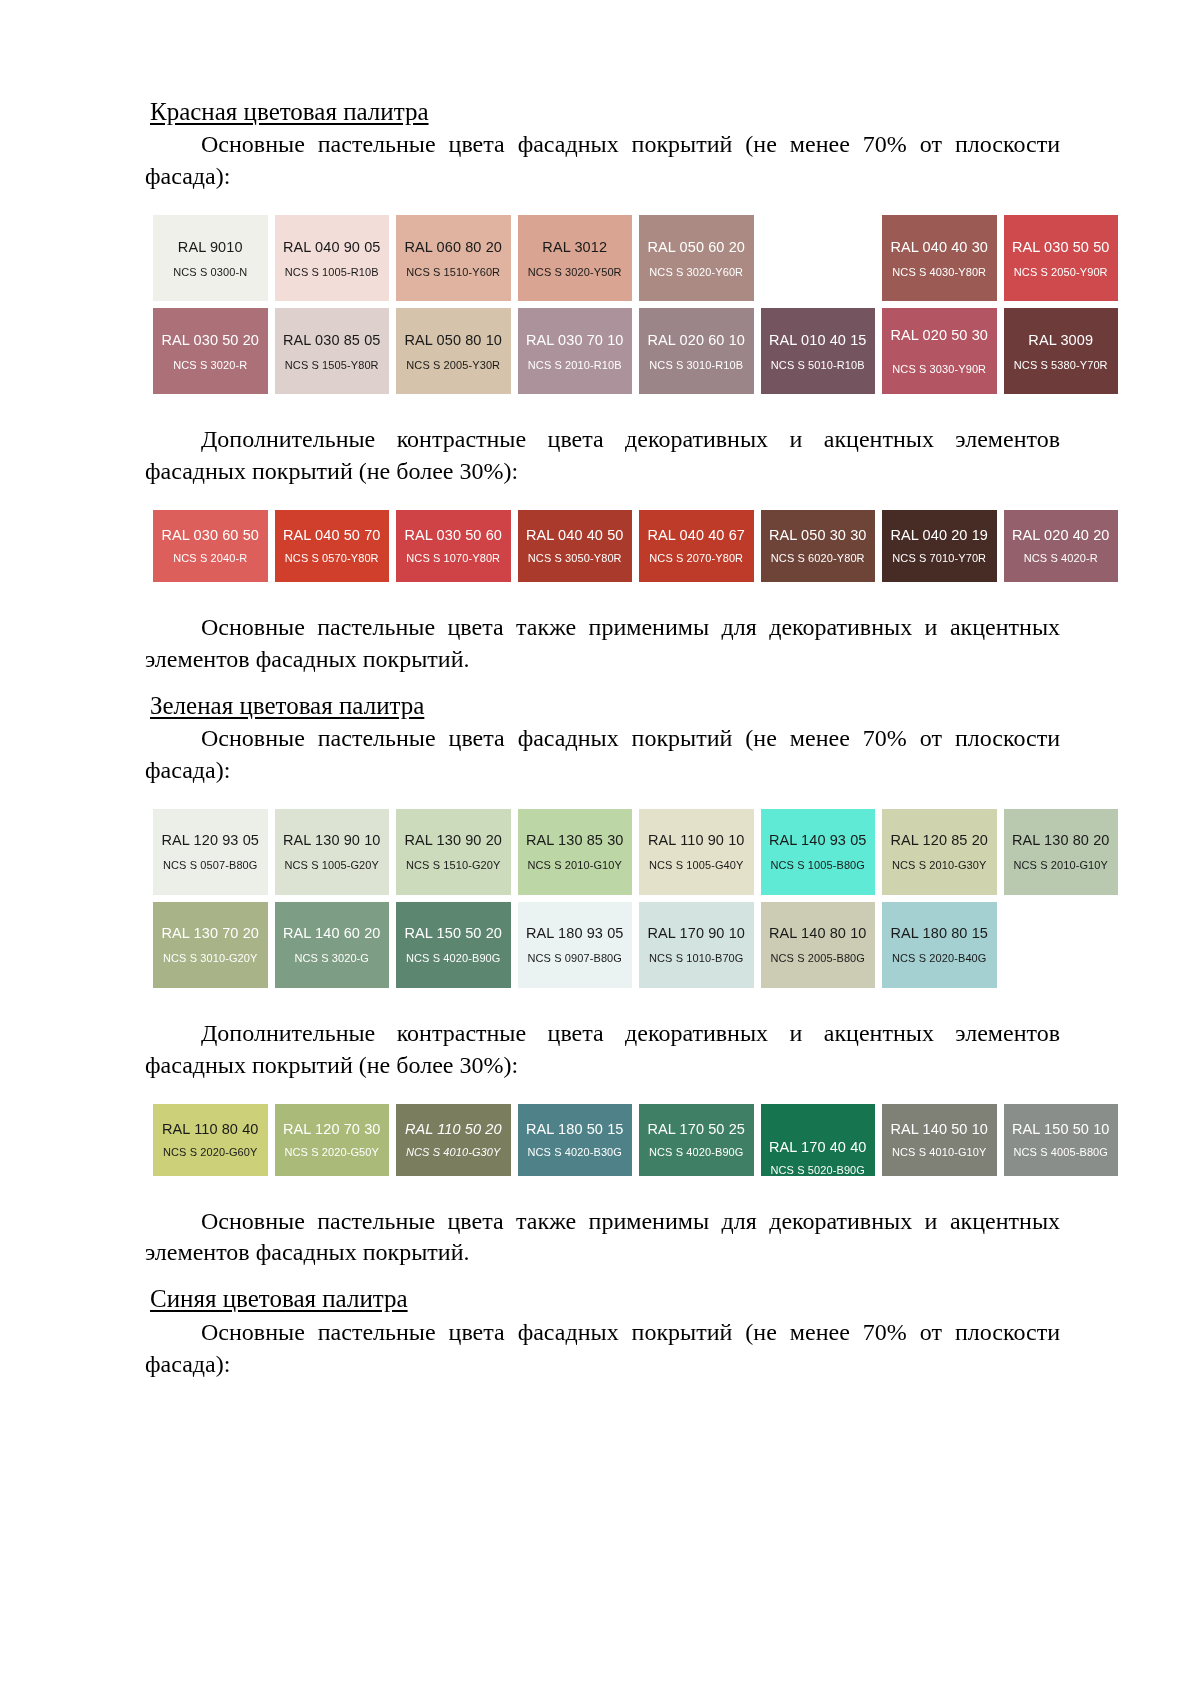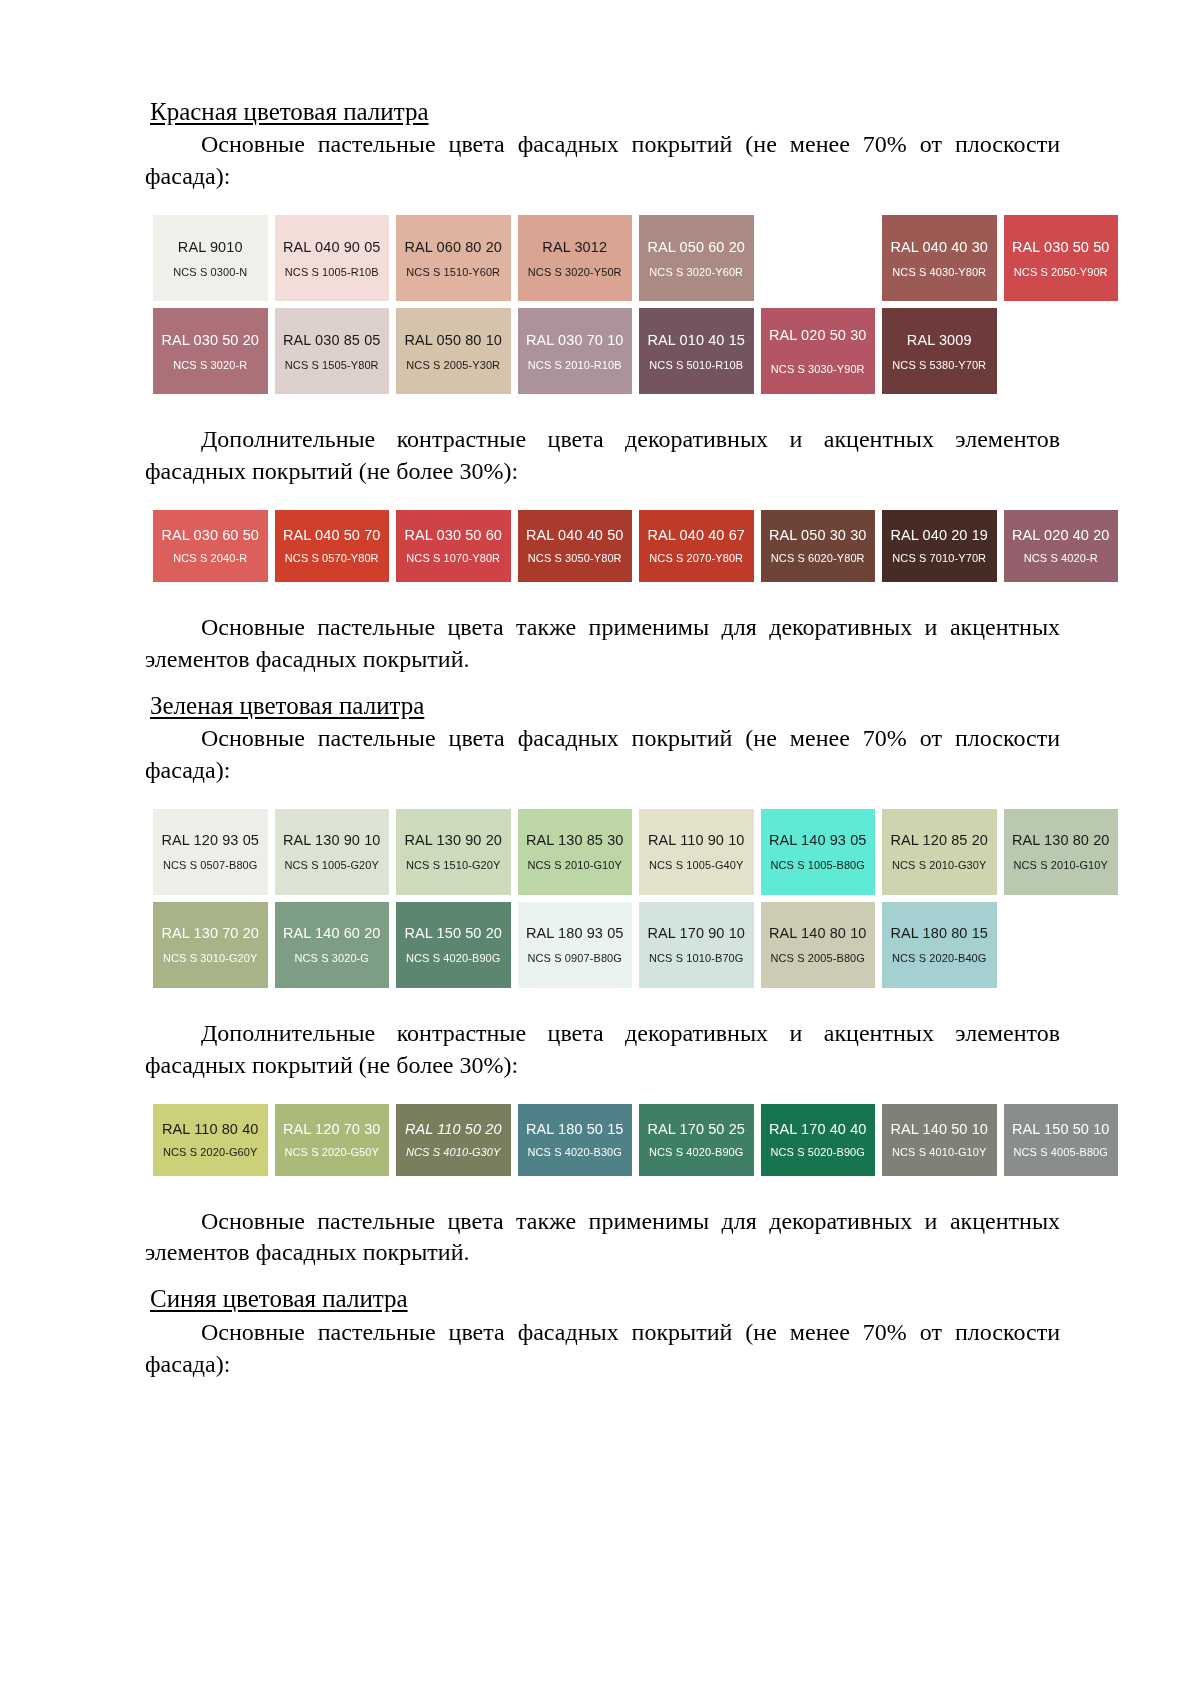--- a/index.html
+++ b/index.html
@@ -144,20 +144,24 @@
             <span class="ncs">NCS S 1505-Y80R</span>
           </div>
           <div class="swatch" style="background: rgb(213, 195, 171); color: rgb(26, 26, 26);">
             <span class="ral">RAL 050 80 10</span>
             <span class="ncs">NCS S 2005-Y30R</span>
           </div>
           <div class="swatch" style="background: rgb(172, 147, 155); color: rgb(255, 255, 255);">
             <span class="ral">RAL 030 70 10</span>
             <span class="ncs">NCS S 2010-R10B</span>
           </div>
+          <div class="swatch" style="background: rgb(155, 133, 137); color: rgb(255, 255, 255);">
+            <span class="ral">RAL 020 60 10</span>
+            <span class="ncs">NCS S 3010-R10B</span>
+          </div>
           <div class="swatch" style="background: rgb(116, 85, 95); color: rgb(255, 255, 255);">
             <span class="ral">RAL 010 40 15</span>
             <span class="ncs">NCS S 5010-R10B</span>
           </div>
           <div class="swatch" style="background: rgb(179, 85, 98); color: rgb(255, 255, 255); gap: 20px;">
             <span class="ral">RAL 020 50 30</span>
             <span class="ncs">NCS S 3030-Y90R</span>
           </div>
           <div class="swatch" style="background: rgb(110, 59, 59); color: rgb(255, 255, 255);">
             <span class="ral">RAL 3009</span>
@@ -310,21 +314,21 @@
             <span class="ncs">NCS S 4010-G30Y</span>
           </div>
           <div class="swatch short" style="background: rgb(78, 130, 136); color: rgb(255, 255, 255);">
             <span class="ral">RAL 180 50 15</span>
             <span class="ncs">NCS S 4020-B30G</span>
           </div>
           <div class="swatch short" style="background: rgb(63, 127, 102); color: rgb(255, 255, 255);">
             <span class="ral">RAL 170 50 25</span>
             <span class="ncs">NCS S 4020-B90G</span>
           </div>
-          <div class="swatch short" style="background: rgb(22, 116, 78); color: rgb(255, 255, 255);">
+          <div class="swatch short" style="background: rgb(22, 116, 78); color: rgb(255, 255, 255); justify-content: flex-end;">
             <span class="ral">RAL 170 40 40</span>
             <span class="ncs">NCS S 5020-B90G</span>
           </div>
           <div class="swatch short" style="background: rgb(127, 128, 118); color: rgb(255, 255, 255);">
             <span class="ral">RAL 140 50 10</span>
             <span class="ncs">NCS S 4010-G10Y</span>
           </div>
           <div class="swatch short" style="background: rgb(137, 142, 138); color: rgb(255, 255, 255);">
             <span class="ral">RAL 150 50 10</span>
             <span class="ncs">NCS S 4005-B80G</span>

